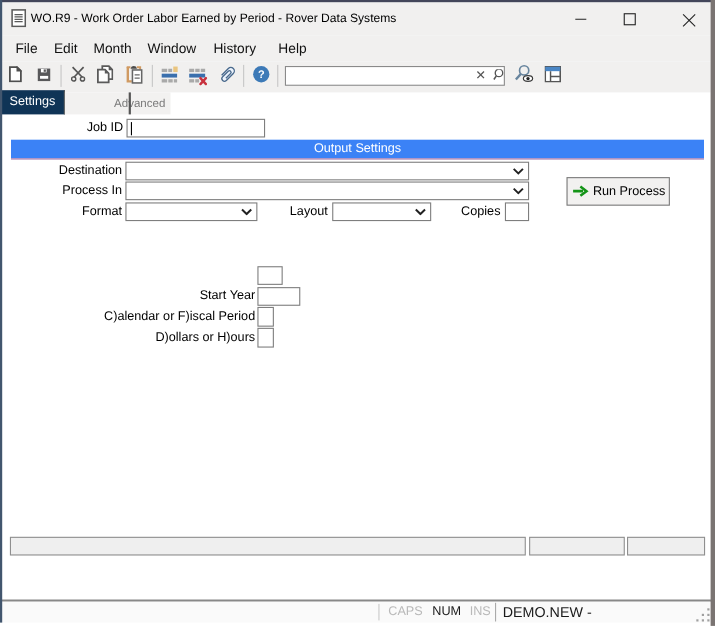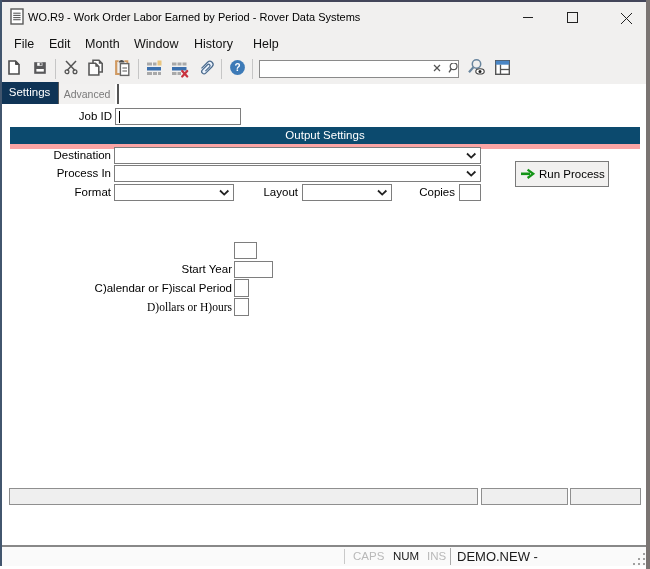--- a/index.html
+++ b/index.html
@@ -1,19 +1,19 @@
 <!DOCTYPE html>
 <html><head>
 <meta charset="utf-8">
 <style>
   html,body{margin:0;padding:0;}
   body{width:650px;height:569px;overflow:hidden;font-family:"Liberation Sans",sans-serif;}
   #win{position:relative;width:546px;height:569px;background:#ffffff;}
   .abs{position:absolute;}
-  .navybar{position:absolute;left:10px;width:630px;height:17px;background:#0c4a6e;color:#ffffff;font-size:11.5px;text-align:center;line-height:17px;border-bottom:5px solid #fca5a5;}
+  .navybar{position:absolute;left:10px;width:630px;height:17px;background:#3b82f6;color:#ffffff;font-size:11.5px;text-align:center;line-height:17px;border-bottom:1px solid #fca5a5;}
   .lbl{position:absolute;font-size:11.5px;color:#000000;text-align:right;white-space:nowrap;}
   .inp{position:absolute;background:#ffffff;border:1px solid #7e7e7e;box-sizing:border-box;}
   .sep{position:absolute;width:1px;height:20px;top:59px;background:#c6c6c6;}
   .mitem{position:absolute;top:0;height:24px;line-height:24px;font-size:12.5px;color:#111;text-align:center;}
 </style>
 </head>
 <body>
 <div id="win">
 
   <div class="abs" style="left:2px;top:84px;width:644px;height:462px;background:#ffffff;"></div>
@@ -145,21 +145,21 @@
   </svg>
 
   <svg class="abs" style="left:495px;top:60px;" width="15" height="15" viewBox="0 0 15 15">
     <rect x="0.7" y="0.7" width="13.6" height="13.6" fill="#fff" stroke="#555" stroke-width="1.4"></rect>
     <rect x="0.7" y="0.7" width="13.6" height="4" fill="#4a86c5"></rect>
     <line x1="5.5" y1="4.7" x2="5.5" y2="14" stroke="#555" stroke-width="1.3"></line>
     <line x1="5.5" y1="9.5" x2="14" y2="9.5" stroke="#555" stroke-width="1.3"></line>
   </svg>
 
   <div class="abs" style="left:1px;top:82px;width:58px;height:22px;background:#0f3456;color:#fff;font-size:11.5px;text-align:center;line-height:21px;border-right:1.5px solid #5a5a5a;box-sizing:border-box;">Settings</div>
-  <div class="abs" style="left:59px;top:84px;width:56px;height:20px;background:#f2f1f0;color:#7a7a7a;font-size:10.5px;text-align:center;line-height:20px;">Advanced</div>
+  <div class="abs" style="left:59px;top:84px;width:56px;height:20px;background:#f2f1f0;color:#7a7a7a;font-size:10.5px;text-align:center;line-height:20px;padding-left:40px;">Advanced</div>
   <div class="abs" style="left:117px;top:84px;width:2px;height:20px;background:#555;"></div>
 
   <div class="lbl" style="left:12px;top:110px;width:100px;">Job ID</div>
   <div class="inp" style="left:115px;top:108px;width:126px;height:17px;"></div>
   <div class="abs" style="left:119px;top:110.5px;width:1px;height:12px;background:#000;"></div>
 
   <div class="navybar" style="top:127px;">Output Settings</div>
 
   <div class="lbl" style="left:11px;top:149px;width:100px;">Destination</div>
   <div class="inp" style="left:114px;top:147px;width:367px;height:17px;"></div>
@@ -192,21 +192,21 @@
     <path d="M7.6 2.6 L13.2 6.8 L7.6 11" fill="none" stroke="#149417" stroke-width="2.3" stroke-linejoin="miter"></path>
   </svg>
   <div class="abs" style="left:539px;top:161px;width:69px;height:26px;line-height:26px;font-size:11.5px;color:#000;">Run Process</div>
 
 
   <div class="inp" style="left:234px;top:242px;width:23px;height:17px;"></div>
   <div class="lbl" style="left:32px;top:263px;width:200px;">Start Year</div>
   <div class="inp" style="left:234px;top:261px;width:39px;height:17px;"></div>
   <div class="lbl" style="left:32px;top:282px;width:200px;">C)alendar or F)iscal Period</div>
   <div class="inp" style="left:234px;top:279px;width:15px;height:18px;"></div>
-  <div class="lbl" style="left:32px;top:301px;width:200px;font-family:Liberation Serif, serif;">D)ollars or H)ours</div>
+  <div class="lbl" style="left:32px;top:301px;width:200px;">D)ollars or H)ours</div>
   <div class="inp" style="left:234px;top:298px;width:15px;height:18px;"></div>
 
   <div class="abs" style="left:9px;top:488px;width:469px;height:17px;background:#efefef;border:1px solid #8f8f8f;box-sizing:border-box;"></div>
   <div class="abs" style="left:481px;top:488px;width:87px;height:17px;background:#efefef;border:1px solid #8f8f8f;box-sizing:border-box;"></div>
   <div class="abs" style="left:570px;top:488px;width:71px;height:17px;background:#efefef;border:1px solid #8f8f8f;box-sizing:border-box;"></div>
 
   <div class="abs" style="left:0;top:545px;width:650px;height:2px;background:#888;"></div>
   <div class="abs" style="left:0;top:547px;width:646px;height:19px;background:#fafafa;"></div>
   <div class="abs" style="left:344px;top:549px;width:1px;height:15px;background:#c9c9c9;"></div>
   <div class="abs" style="left:353px;top:547px;height:19px;line-height:19px;font-size:11.5px;color:#b9b9b9;">CAPS</div>

